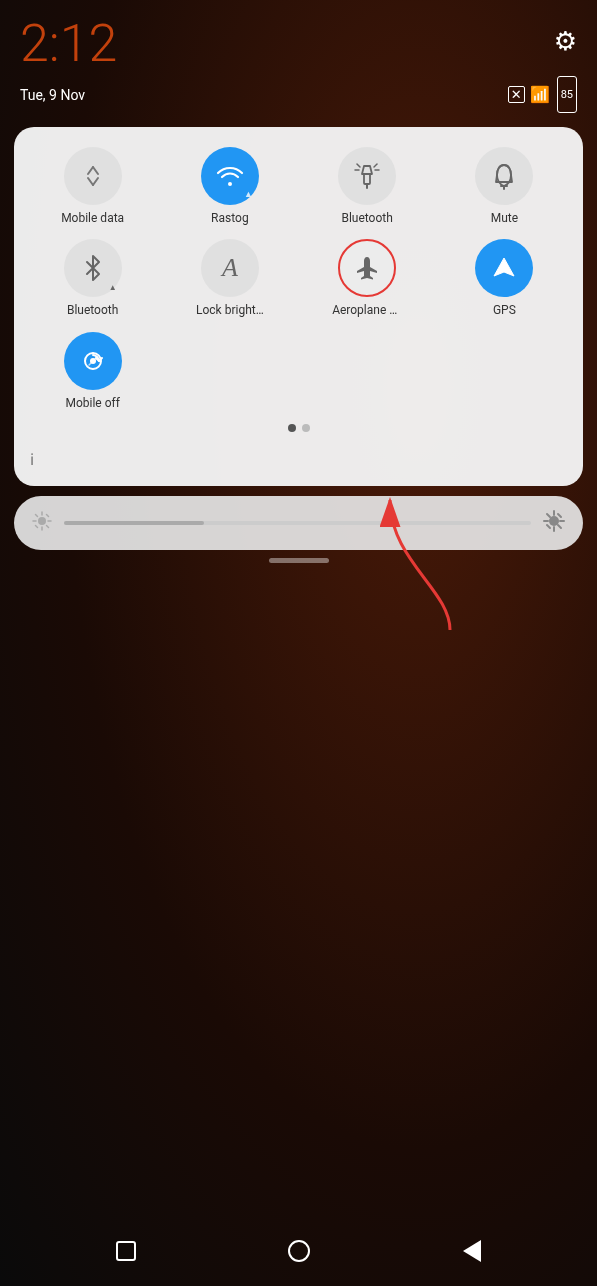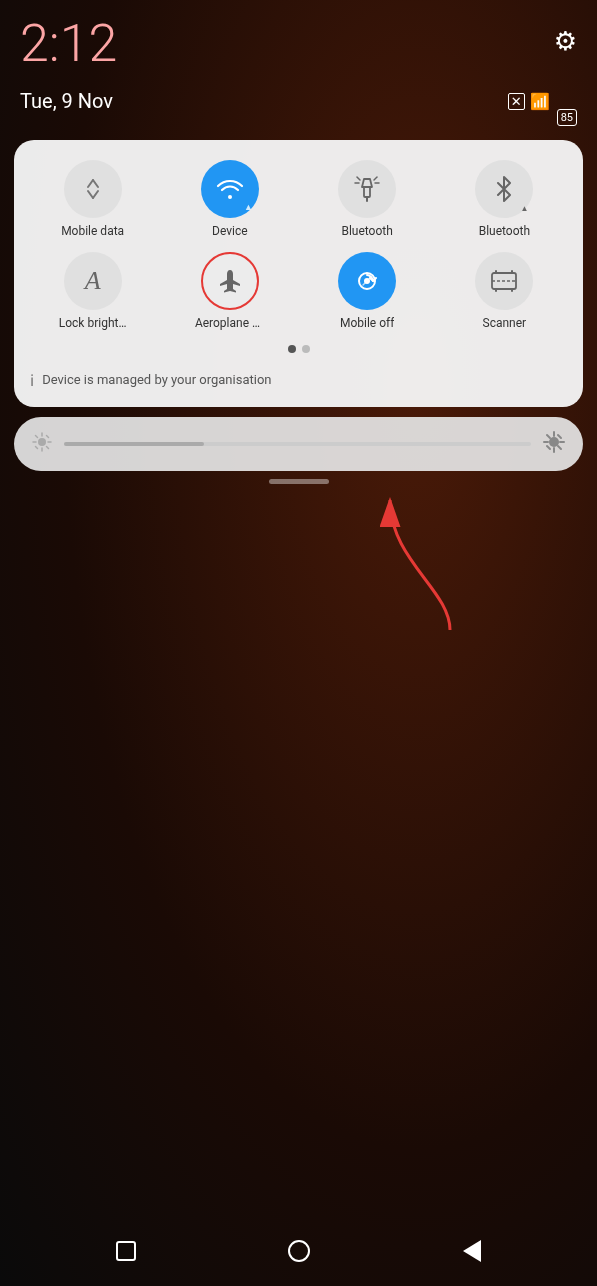--- a/index.html
+++ b/index.html
@@ -20,60 +20,59 @@
     
     .status-bar {
       position: relative;
       z-index: 10;
       padding: 18px 20px 4px 20px;
       display: flex;
       justify-content: space-between;
       align-items: flex-start;
     }
     .time {
-      color: #fca5a5;
+      color: #c2410c;
       font-size: 52px;
       font-weight: 300;
       line-height: 1;
     }
     .settings-icon {
       color: white;
       font-size: 26px;
       margin-top: 8px;
     }
     .date-row {
       position: relative;
       z-index: 10;
       padding: 2px 20px 8px 20px;
       display: flex;
       justify-content: space-between;
       align-items: center;
     }
     .date {
       color: white;
-      font-size: 20px;
+      font-size: 14px;
       font-weight: 400;
     }
     .status-icons {
       display: flex;
       align-items: center;
       gap: 6px;
       color: white;
       font-size: 14px;
     }
     .battery-box {
       border: 1.5px solid white;
       border-radius: 3px;
-      padding: 1px 3px;
+      padding: 11px 3px;
       font-size: 11px;
       color: white;
       position: relative;
       display: flex;
       align-items: center;
-      margin-top: 33px;
     }
 
     
     .qs-panel {
       position: relative;
       z-index: 10;
       margin: 6px 14px 0 14px;
       background: rgba(245,245,245,0.96);
       border-radius: 20px;
       padding: 16px 12px 14px 12px;
@@ -295,38 +294,51 @@
     <div class="qs-tile">
       <div class="qs-icon-wrap active">
         <svg width="30" height="24" viewBox="0 0 30 24" fill="none">
           <path d="M15 18a2 2 0 1 1 0 4 2 2 0 0 1 0-4z" fill="white"></path>
           <path d="M7 13c2.2-2.2 5.2-3.5 8-3.5s5.8 1.3 8 3.5" stroke="white" stroke-width="2.2" stroke-linecap="round" fill="none"></path>
           <path d="M3 9C6.4 5.6 10.5 4 15 4s8.6 1.6 12 5" stroke="white" stroke-width="2.2" stroke-linecap="round" fill="none"></path>
         </svg>
 
         <span style="position:absolute;bottom:6px;right:6px;font-size:9px;color:rgba(255,255,255,0.8)">▲</span>
       </div>
-      <div class="qs-label">Device</div>
+      <div class="qs-label">Rastog</div>
     </div>
 
     <div class="qs-tile">
       <div class="qs-icon-wrap">
         <svg width="26" height="28" viewBox="0 0 26 28" fill="none">
           <path d="M10 4h6l2 8H8L10 4z" stroke="#666" stroke-width="1.8" fill="none" stroke-linejoin="round"></path>
           <rect x="10" y="12" width="6" height="10" rx="1" stroke="#666" stroke-width="1.8" fill="none"></rect>
           <line x1="13" y1="22" x2="13" y2="26" stroke="#666" stroke-width="2" stroke-linecap="round"></line>
           <line x1="3" y1="2" x2="6" y2="5" stroke="#666" stroke-width="1.5" stroke-linecap="round"></line>
           <line x1="23" y1="2" x2="20" y2="5" stroke="#666" stroke-width="1.5" stroke-linecap="round"></line>
           <line x1="1" y1="8" x2="5" y2="8" stroke="#666" stroke-width="1.5" stroke-linecap="round"></line>
           <line x1="25" y1="8" x2="21" y2="8" stroke="#666" stroke-width="1.5" stroke-linecap="round"></line>
         </svg>
       </div>
       <div class="qs-label">Bluetooth</div>
     </div>
 
+    <div class="qs-tile">
+      <div class="qs-icon-wrap">
+        <svg width="26" height="28" viewBox="0 0 26 28" fill="none">
+          <path d="M13 2 Q13 14 13 14" stroke="none"></path>
+          <path d="M13 3 C8 3 6 8 6 13 C6 18 8 22 13 24 C18 22 20 18 20 13 C20 8 18 3 13 3Z" stroke="#666" stroke-width="1.8" fill="none"></path>
+          <line x1="10" y1="24" x2="16" y2="24" stroke="#666" stroke-width="2" stroke-linecap="round"></line>
+          <line x1="13" y1="24" x2="13" y2="27" stroke="#666" stroke-width="2" stroke-linecap="round"></line>
+
+          <path d="M6 13 C6 7 9 3 13 3 C17 3 20 7 20 13 L21 20 H5 L6 13Z" stroke="#666" stroke-width="1.8" fill="none" stroke-linejoin="round"></path>
+        </svg>
+      </div>
+      <div class="qs-label">Mute</div>
+    </div>
 
 
     <div class="qs-tile">
       <div class="qs-icon-wrap" style="position:relative;">
         <svg width="24" height="28" viewBox="0 0 24 28" fill="none">
           <path d="M6 8L18 20L12 26V2L18 8L6 20" stroke="#666" stroke-width="2" stroke-linejoin="round" stroke-linecap="round" fill="none"></path>
         </svg>
         <span style="position:absolute;bottom:5px;right:5px;font-size:8px;color:#666">▲</span>
       </div>
       <div class="qs-label">Bluetooth</div>
@@ -342,58 +354,52 @@
     <div class="qs-tile">
       <div class="qs-icon-wrap highlighted">
         <svg width="28" height="28" viewBox="0 0 28 28" fill="none">
           <path d="M14 3 C12 3 11 5 11 7 L11 13 L4 17 L4 19 L11 17 L11 22 L8 24 L8 25.5 L14 24 L20 25.5 L20 24 L17 22 L17 17 L24 19 L24 17 L17 13 L17 7 C17 5 16 3 14 3Z" fill="#666"></path>
         </svg>
       </div>
       <div class="qs-label">Aeroplane m…</div>
     </div>
 
 
+    <div class="qs-tile">
+      <div class="qs-icon-wrap active">
+        <svg width="28" height="28" viewBox="0 0 28 28" fill="none">
+          <path d="M14 4 L24 22 L14 18 L4 22 Z" fill="white" stroke="white" stroke-width="1" stroke-linejoin="round"></path>
+        </svg>
+      </div>
+      <div class="qs-label">GPS</div>
+    </div>
 
     <div class="qs-tile">
       <div class="qs-icon-wrap active">
         <svg width="28" height="28" viewBox="0 0 28 28" fill="none">
           <circle cx="14" cy="14" r="8" stroke="white" stroke-width="2" fill="none"></circle>
           <path d="M14 8 C17 8 20 11 20 14" stroke="white" stroke-width="2" stroke-linecap="round" fill="none"></path>
           <path d="M20 14 L23 11 M20 14 L17 11" stroke="white" stroke-width="2" stroke-linecap="round"></path>
           <circle cx="14" cy="14" r="3" fill="white"></circle>
           <path d="M10 18 L18 10" stroke="white" stroke-width="1.5" stroke-linecap="round" opacity="0.7"></path>
         </svg>
       </div>
       <div class="qs-label">Mobile off</div>
     </div>
 
-    <div class="qs-tile">
-      <div class="qs-icon-wrap">
-        <svg width="28" height="24" viewBox="0 0 28 24" fill="none">
-          <rect x="2" y="4" width="24" height="16" rx="2" stroke="#666" stroke-width="1.8" fill="none"></rect>
-          <line x1="2" y1="12" x2="26" y2="12" stroke="#666" stroke-width="1.5" stroke-dasharray="3 2"></line>
-          <line x1="6" y1="4" x2="6" y2="2" stroke="#666" stroke-width="2" stroke-linecap="round"></line>
-          <line x1="22" y1="4" x2="22" y2="2" stroke="#666" stroke-width="2" stroke-linecap="round"></line>
-          <line x1="6" y1="20" x2="6" y2="22" stroke="#666" stroke-width="2" stroke-linecap="round"></line>
-          <line x1="22" y1="20" x2="22" y2="22" stroke="#666" stroke-width="2" stroke-linecap="round"></line>
-        </svg>
-      </div>
-      <div class="qs-label">Scanner</div>
-    </div>
 
   </div>
 
   <div class="dots-row">
     <div class="dot active"></div>
     <div class="dot"></div>
   </div>
 
   <div class="managed-notice">
     <span class="info-icon">ℹ</span>
-    <span>Device is managed by your organisation</span>
   </div>
 </div>
 
 <div class="red-arrow-container" style="top: 440px; left: 370px; width: 120px; height: 200px;">
   <svg width="120" height="200" viewBox="0 0 120 200" fill="none">
     <defs>
       <marker id="arrowhead" markerWidth="10" markerHeight="7" refX="9" refY="3.5" orient="auto">
         <polygon points="0 0, 10 3.5, 0 7" fill="#e53935"></polygon>
       </marker>
     </defs>

